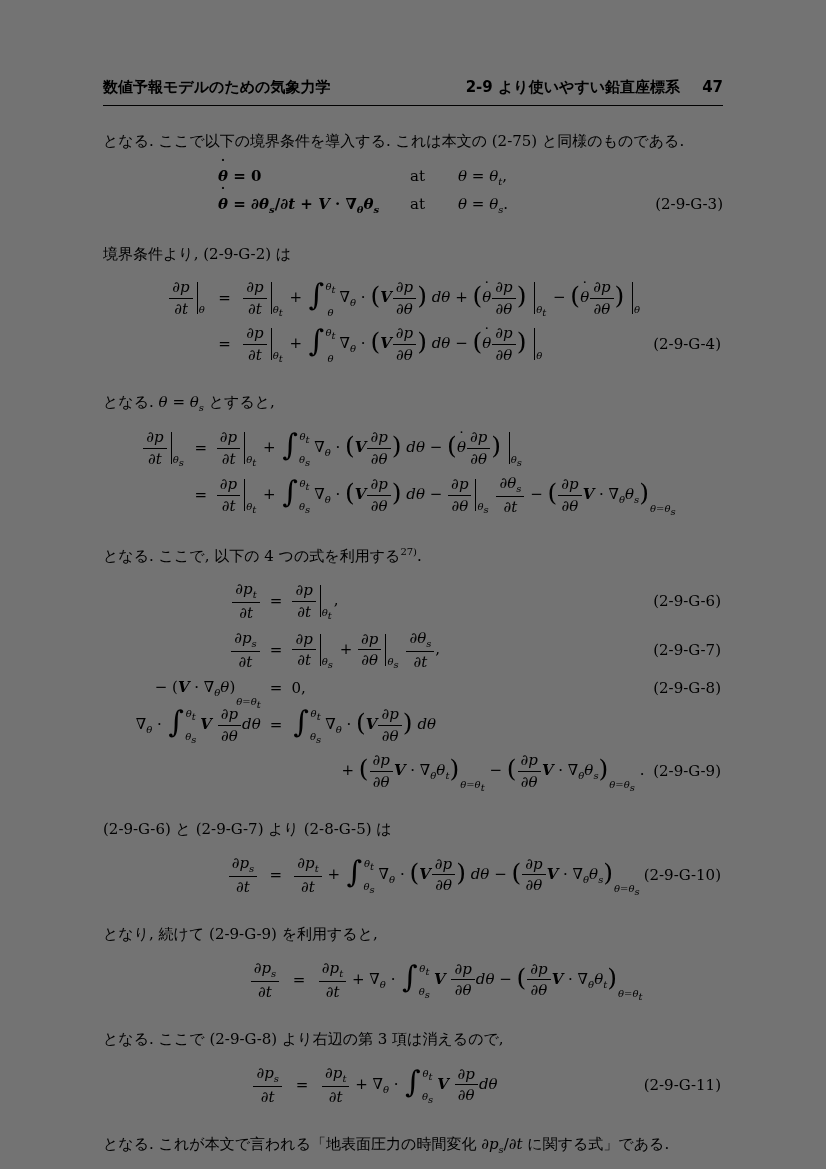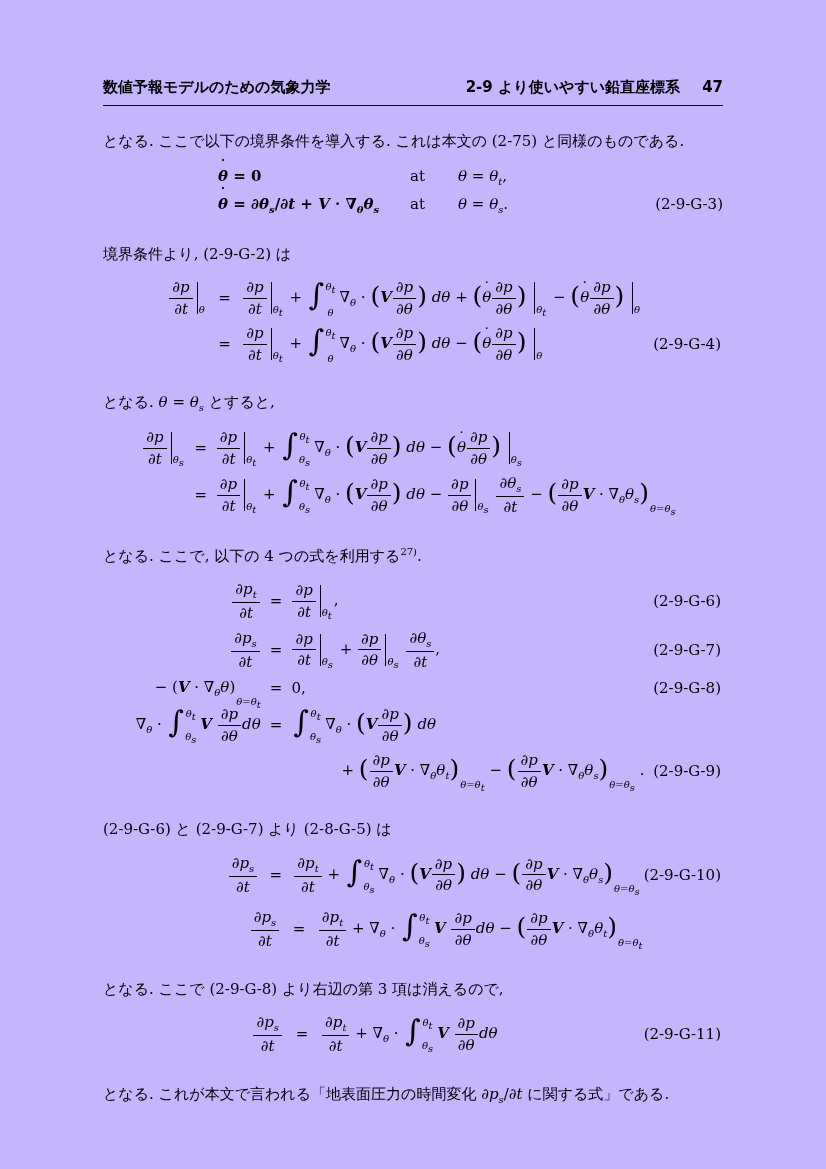--- a/index.html
+++ b/index.html
@@ -1,17 +1,17 @@
 <!DOCTYPE html>
 <html><head>
 <meta charset="utf-8">
 <style>
   html,body{margin:0;padding:0;background:#888;}
   .page{
-    width:826px;height:1169px;box-sizing:border-box;background:#c4b5fd;
+    width:826px;height:1169px;box-sizing:border-box;background:#737373;
     margin:0 auto;padding:78px 103px 0 103px;overflow:hidden;
     font-family:"DejaVu Serif","Liberation Serif",serif;color:#000;font-size:15px;
     position:relative;
   }
   
   .hdr{display:flex;justify-content:space-between;align-items:baseline;
        font-family:"DejaVu Sans","Liberation Sans",sans-serif;font-weight:bold;font-size:15px;}
   .hdr-right{display:flex;gap:22px;align-items:baseline;}
   .hrule{border:none;border-top:1px solid #000;margin:8px 0 0 0;}
   
@@ -183,20 +183,21 @@
         <div class="eqc cm">=</div>
         <div class="eqc cr"><span class="fr"><span class="nu">∂<i>p<sub>t</sub></i></span><span class="de">∂<i>t</i></span></span> + <span class="int">∫</span><span class="lim">
               <span><i>θ<sub>t</sub></i></span>
               <span><i>θ<sub>s</sub></i></span>
             </span>∇<sub><i>θ</i></sub> · <span class="bp">(</span><b><i>V</i></b><span class="fr"><span class="nu">∂<i>p</i></span><span class="de">∂<i>θ</i></span></span><span class="bp">)</span> <i>dθ</i> − <span class="bp">(</span><span class="fr"><span class="nu">∂<i>p</i></span><span class="de">∂<i>θ</i></span></span><b><i>V</i></b> · ∇<sub><i>θ</i></sub><i>θ<sub>s</sub></i><span class="bp">)</span><span class="ps"><i>θ</i>=<i>θ<sub>s</sub></i></span></div>
         <div class="eqc cn">(2-9-G-10)</div>
       </div>
     </div>
   </div>
 
+  <p class="para">となり, 続けて (2-9-G-9) を利用すると,</p>
 
   <div class="eqblock">
     <div class="eqgrid g69">
       <div class="eqr">
         <div class="eqc cl"><span class="fr"><span class="nu">∂<i>p<sub>s</sub></i></span><span class="de">∂<i>t</i></span></span></div>
         <div class="eqc cm">=</div>
         <div class="eqc cr"><span class="fr"><span class="nu">∂<i>p<sub>t</sub></i></span><span class="de">∂<i>t</i></span></span> + ∇<sub><i>θ</i></sub> · <span class="int">∫</span><span class="lim">
               <span><i>θ<sub>t</sub></i></span>
               <span><i>θ<sub>s</sub></i></span>
             </span><b><i>V</i></b> <span class="fr"><span class="nu">∂<i>p</i></span><span class="de">∂<i>θ</i></span></span><i>dθ</i> − <span class="bp">(</span><span class="fr"><span class="nu">∂<i>p</i></span><span class="de">∂<i>θ</i></span></span><b><i>V</i></b> · ∇<sub><i>θ</i></sub><i>θ<sub>t</sub></i><span class="bp">)</span><span class="ps"><i>θ</i>=<i>θ<sub>t</sub></i></span></div>

